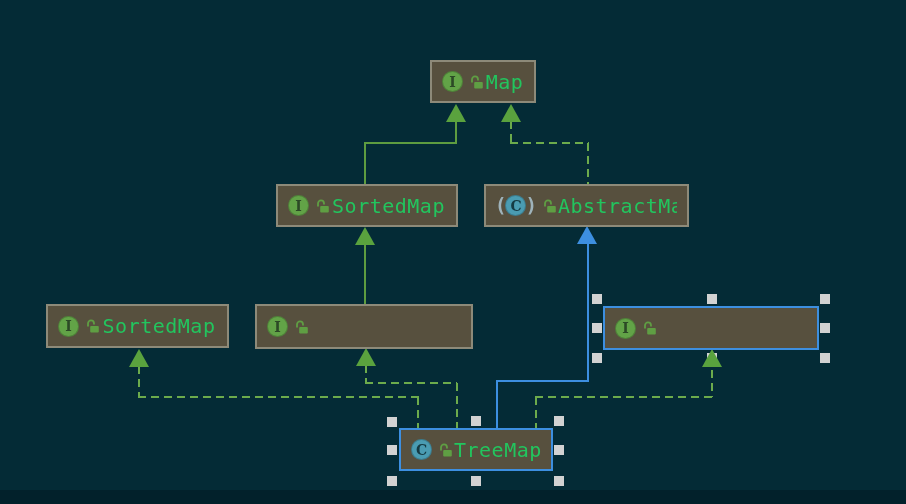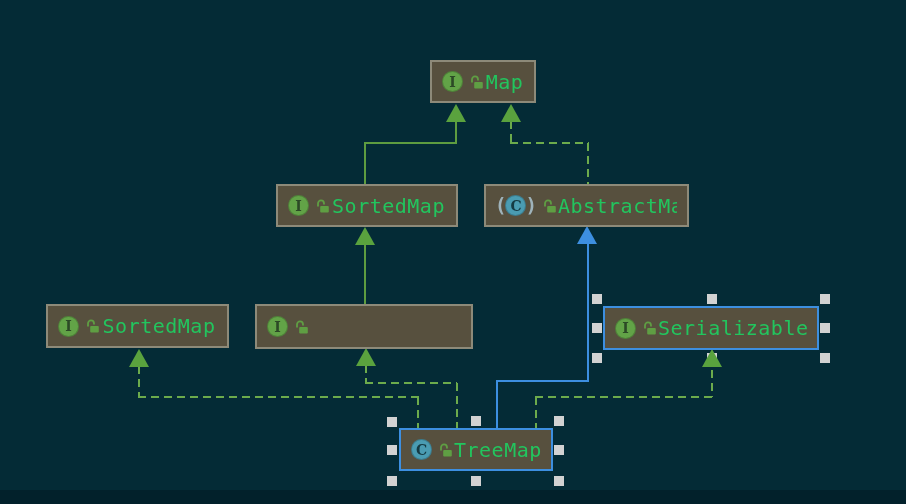--- a/index.html
+++ b/index.html
@@ -189,21 +189,20 @@
   <div class="node selected" style="left:603px;top:306px;width:216px;height:44px">
     <span class="icon-wrap">
       <span class="circ iface">
           <span>I</span>
         </span>
     </span>
     <svg class="lock" width="16" height="16" viewBox="0 0 16 16">
       <path d="M3 8.5 V5.4 a3 3 0 0 1 6 0 v1" fill="none" stroke="#5f9e43" stroke-width="1.8"></path>
       <rect x="5.2" y="8" width="8.6" height="6.6" rx="1" fill="#5f9e43"></rect>
     </svg>
-    <span class="label">Serializable</span>
   </div>
 
   <div class="node selected" style="left:399px;top:428px;width:154px;height:43px">
     <span class="icon-wrap">
       <span class="circ cls">
           <span>C</span>
         </span>
     </span>
     <svg class="lock" width="16" height="16" viewBox="0 0 16 16">
       <path d="M3 8.5 V5.4 a3 3 0 0 1 6 0 v1" fill="none" stroke="#5f9e43" stroke-width="1.8"></path>

